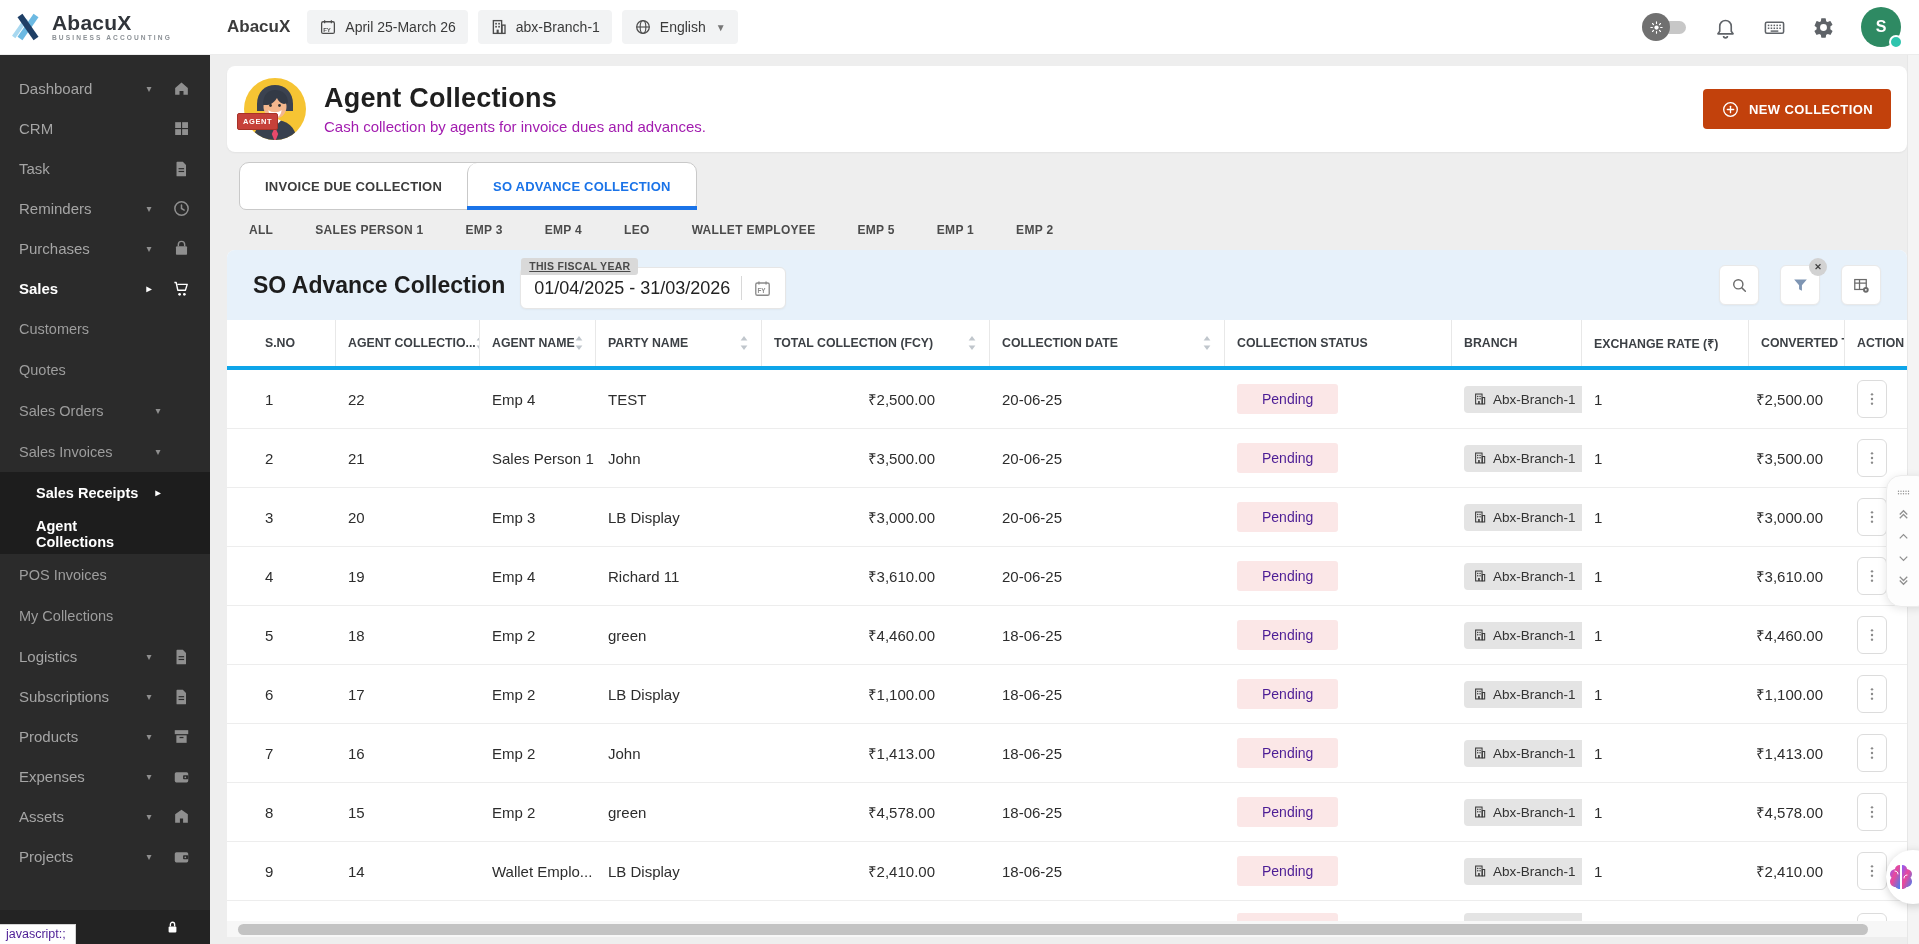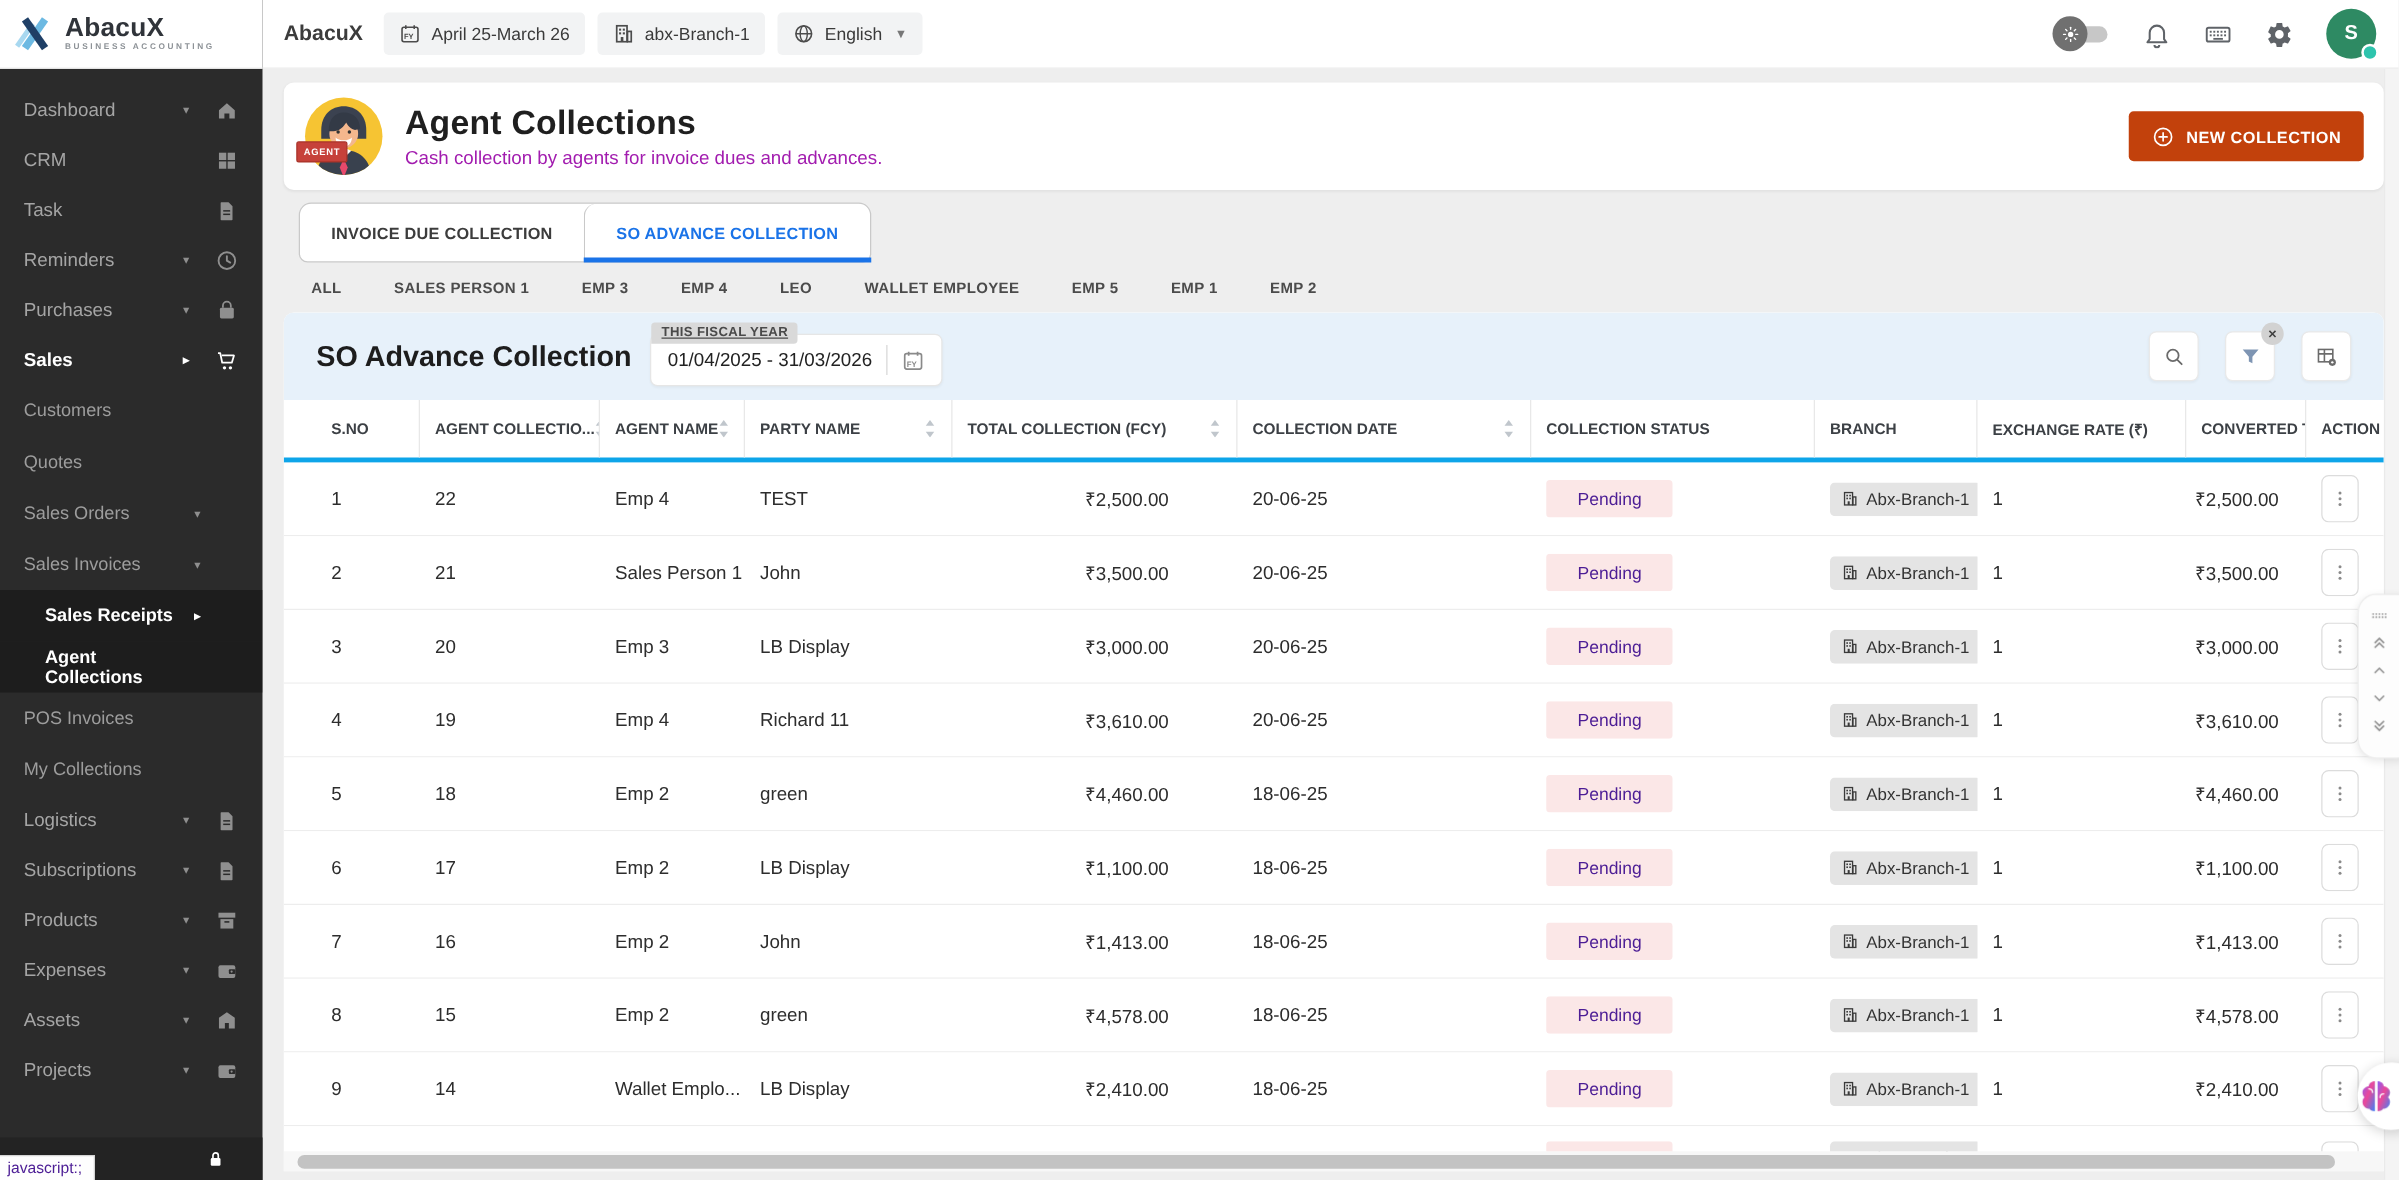--- a/index.html
+++ b/index.html
@@ -60,21 +60,21 @@
   .agent-filters { display:flex; align-items:center; padding:13px 10px 13px 13px; }
   .agent-filter { font-size:12px; font-weight:700; color:#4b4b4b; letter-spacing:.3px; padding:0 21px; cursor:pointer; white-space:nowrap; }
   .agent-filter:first-child { padding-left:9px; }
 
   
   .table-card { background:#fff; border-radius:8px 8px 0 0; overflow:hidden; position:relative; }
   .table-toolbar { height:70px; background:#e7f1fa; display:flex; align-items:center; padding:0 26px; }
   .tt-title { font-size:23px; font-weight:700; color:#1d1d1d; }
   .date-widget { position:relative; margin-left:15px; margin-top:6px; height:42px; background:#fff; border:1px solid #e6e6e6; border-radius:6px; display:flex; align-items:center; padding:0 13px; gap:11px; cursor:pointer; box-shadow:0 1px 2px rgba(0,0,0,.04); }
   .date-tag { position:absolute; top:-10px; left:0; background:#d9d9d9; color:#4a4a4a; font-size:10.5px; font-weight:700; letter-spacing:.3px; padding:2px 8px 3px; border-radius:3px 3px 3px 0; white-space:nowrap;text-decoration:underline; }
-  .date-text { font-size:15px; color:#222; white-space:nowrap; }
+  .date-text { font-size:18px; color:#222; white-space:nowrap; }
   .date-sep { width:1px; height:24px; background:#d8d8d8; }
   .date-widget svg { width:19px; height:19px; color:#8a8a8a; }
   .toolbar-actions { margin-left:auto; display:flex; gap:21px; }
   .ta-btn { position:relative; width:40px; height:40px; background:#fff; border:1px solid #e9e9e9; border-radius:6px; display:flex; align-items:center; justify-content:center; cursor:pointer; box-shadow:0 1px 2px rgba(0,0,0,.04); }
   .ta-btn svg { width:19px; height:19px; color:#6b6b6b; }
   .badge-x { position:absolute; top:-8px; right:-8px; width:18px; height:18px; border-radius:50%; background:#d2d2d2; color:#3f3f3f; font-size:9px; font-weight:700; display:flex; align-items:center; justify-content:center; }
 
   .grid { display:grid; grid-template-columns:109px 144px 116px 166px 228px 235px 227px 130px 167px 96px 120px; align-items:center; }
   .thead-row { height:50px; background:#fff; border-bottom:4px solid #0ea5e9; }
   .th { display:flex; align-items:center; height:100%; padding-left:12px; border-right:1px solid #e8e8e8; font-size:12.3px; font-weight:700; color:#3c4045; white-space:nowrap; overflow:hidden; cursor:pointer; }

